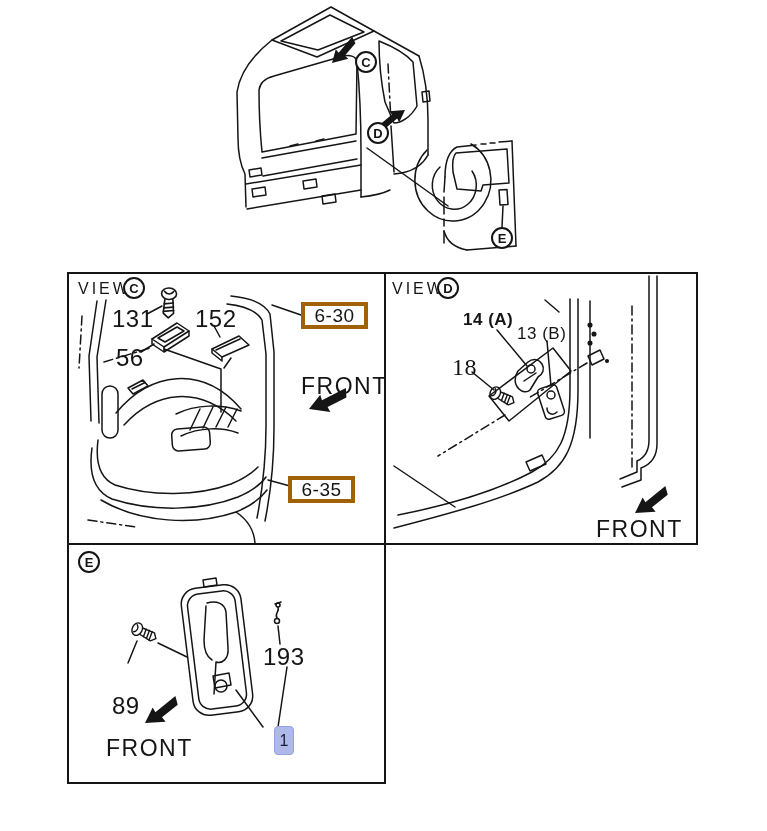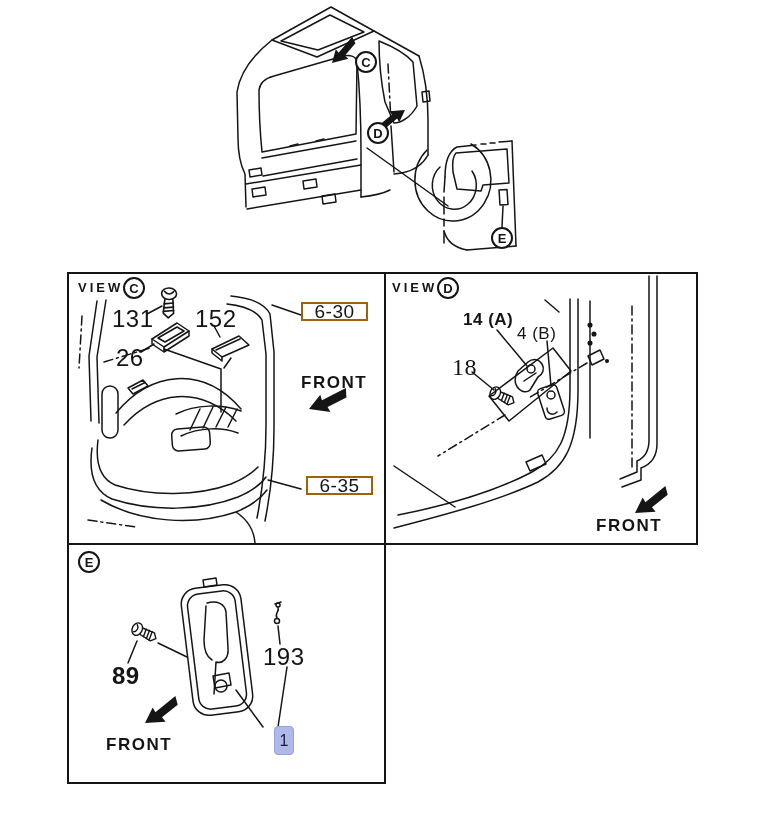--- a/index.html
+++ b/index.html
@@ -2,31 +2,31 @@
 <html><head>
 <meta charset="utf-8">
 <style>
   html,body{margin:0;padding:0;}
   body{
     width:767px;height:831px;position:relative;background:#ffffff;
     font-family:"Liberation Sans", sans-serif;color:#151515;overflow:hidden;
   }
   svg.artwork{position:absolute;left:0;top:0;}
   .panel{position:absolute;border:2px solid #151515;box-sizing:border-box;}
-  .view-label{position:absolute;font-size:13px;letter-spacing:3px;font-weight:700;white-space:nowrap;}
+  .view-label{position:absolute;font-size:16px;letter-spacing:3px;font-weight:400;white-space:nowrap;}
   .circle-letter{
     position:absolute;width:22px;height:22px;border:2px solid #151515;border-radius:50%;
     display:flex;align-items:center;justify-content:center;font-size:13px;font-weight:600;
     background:#fff;box-sizing:border-box;
   }
   .num{position:absolute;font-size:24px;letter-spacing:.5px;white-space:nowrap;}
   .num-sm{font-size:17px;}
-  .front{position:absolute;font-size:17px;letter-spacing:1.5px;font-weight:700;}
+  .front{position:absolute;font-size:23px;letter-spacing:1.5px;font-weight:400;}
   .ref-box{
-    position:absolute;width:67px;height:19px;border:2px solid #a16207;box-sizing:border-box;
+    position:absolute;width:67px;height:27px;border:4px solid #a16207;box-sizing:border-box;
     display:flex;align-items:center;justify-content:center;font-size:19px;background:#fff;
     letter-spacing:.5px;
   }
   .part-highlight{
     position:absolute;left:274px;top:726px;width:18px;height:27px;border-radius:4px;
     display:flex;align-items:center;justify-content:center;font-size:16px;color:#1b1b35;
     border:1px solid #96a2e2;background:#aeb9ea;
   }
 </style>
 </head>
@@ -173,29 +173,29 @@
 <div class="panel" style="left:67px;top:543px;width:319px;height:241px;"></div>
 
 <div class="circle-letter" style="left:355px;top:51px;">C</div>
 <div class="circle-letter" style="left:367px;top:122px;">D</div>
 <div class="circle-letter" style="left:491px;top:227px;">E</div>
 
 <div class="view-label" style="left:78px;top:280px;">VIEW</div>
 <div class="circle-letter" style="left:123px;top:277px;">C</div>
 <div class="num" style="left:112px;top:305px;">131</div>
 <div class="num" style="left:195px;top:305px;">152</div>
-<div class="num" style="left:116px;top:344px;">26</div>
+<div class="num" style="left:116px;top:344px;">56</div>
 <div class="ref-box" style="left:301px;top:302px;">6-30</div>
-<div class="ref-box" style="left:306px;top:476px;">6-35</div>
+<div class="ref-box" style="left:288px;top:476px;">6-35</div>
 <div class="front" style="left:301px;top:373px;">FRONT</div>
 
 <div class="view-label" style="left:392px;top:280px;">VIEW</div>
 <div class="circle-letter" style="left:437px;top:277px;">D</div>
 <div class="num num-sm" style="left:463px;top:310px;font-weight:bold;">14 (A)</div>
-<div class="num num-sm" style="left:517px;top:324px;">4 (B)</div>
+<div class="num num-sm" style="left:517px;top:324px;">13 (B)</div>
 <div class="num" style="left:452px;top:354px;font-family:Liberation Serif, serif;">18</div>
 <div class="front" style="left:596px;top:516px;">FRONT</div>
 
 <div class="circle-letter" style="left:78px;top:551px;">E</div>
-<div class="num" style="left:112px;top:662px;font-weight:bold;">89</div>
+<div class="num" style="left:112px;top:692px;">89</div>
 <div class="num" style="left:263px;top:643px;">193</div>
 <div class="front" style="left:106px;top:735px;">FRONT</div>
 <div class="part-highlight">1</div>
 
 </body></html>

